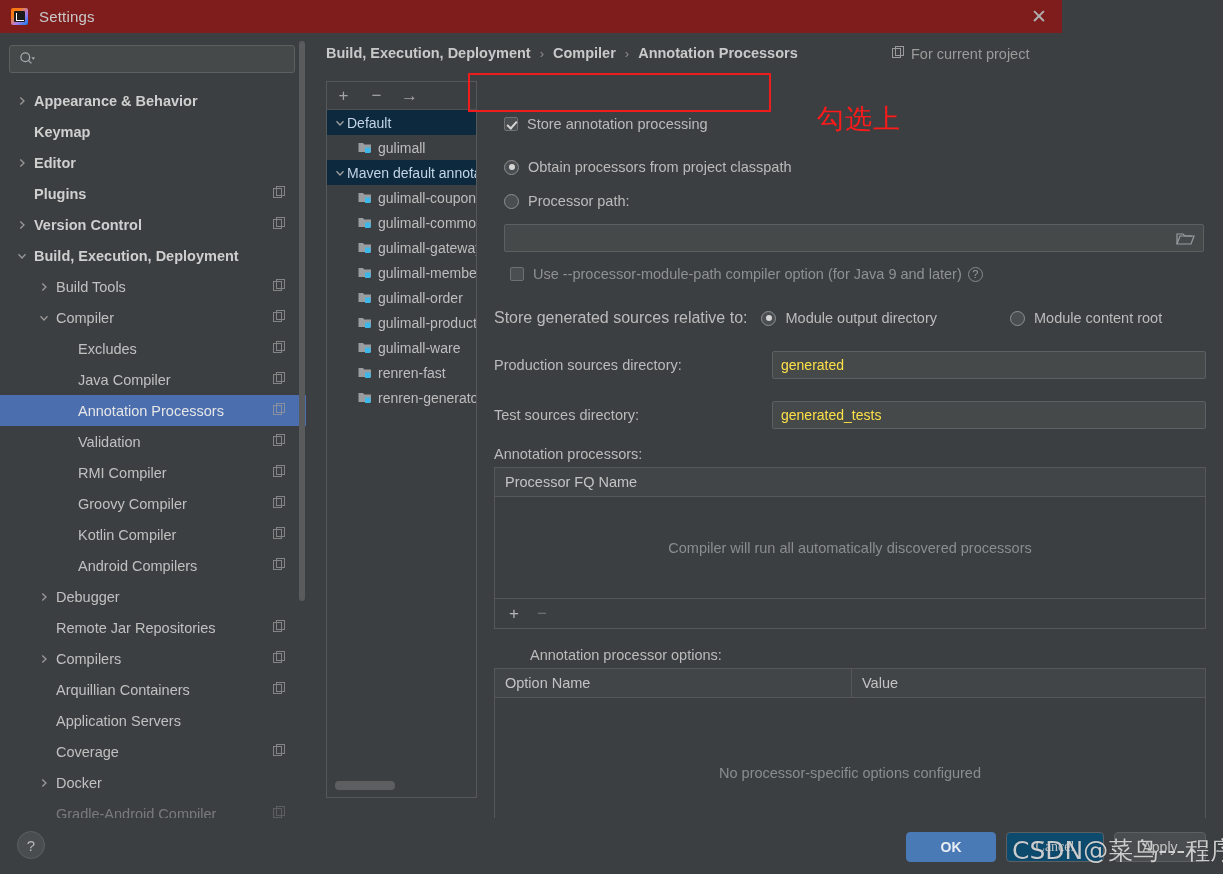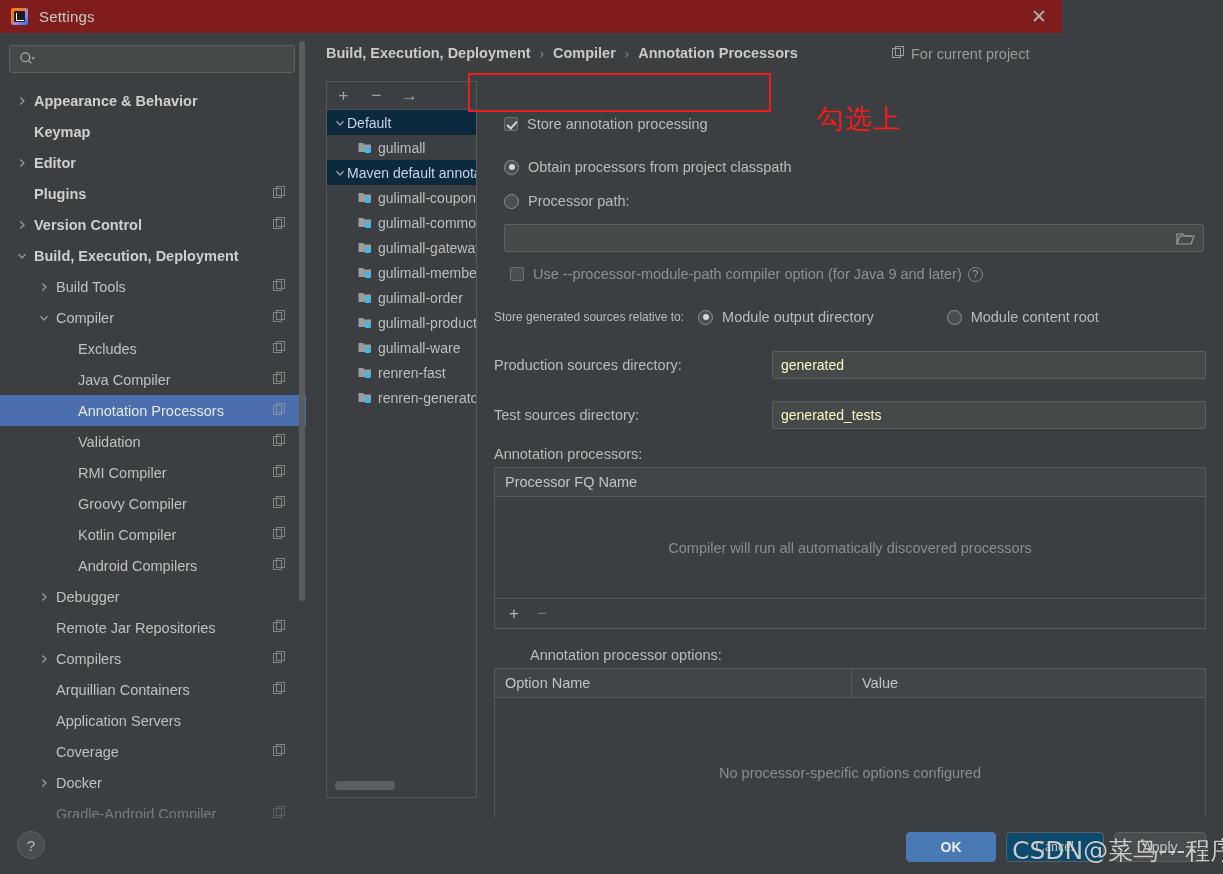--- a/index.html
+++ b/index.html
@@ -175,30 +175,30 @@
   .folder-btn { margin-right: 8px; cursor: pointer; display: flex; }
 
   .r-modpath { position: absolute; left: 24px; top: 185px; }
   .help-icon {
     width: 15px; height: 15px; border: 1px solid #888b8e; border-radius: 50%;
     color: #9a9d9f; font-size: 11px; display: inline-flex;
     align-items: center; justify-content: center; margin-left: 6px; cursor: pointer;
   }
 
   .r-store { position: absolute; left: 8px; top: 228px; width: 712px; }
-  .store-lbl { font-size: 12px; color: #bbb; }
+  .store-lbl { font-size: 16px; color: #bbb; }
   .store-opt { display: flex; align-items: center; }
 
   .fieldrow { position: absolute; left: 8px; width: 712px; display: flex; align-items: center; }
   .fr-prod { top: 270px; }
   .fr-test { top: 320px; }
   .fieldrow .flabel { font-size: 14.5px; color: #bbb; width: 278px; flex: 0 0 278px; }
   .textfield {
     flex: 1; height: 28px; background: #45494a; border: 1px solid #5d6063;
-    border-radius: 2px; color: #fef9c3; font-size: 14px;
+    border-radius: 2px; color: #fde047; font-size: 14px;
     font-family: inherit; padding: 0 8px; outline: none;
   }
 
   .section-title {
     position: absolute; left: 8px; font-size: 14.5px; color: #bbbbbb;
   }
   .st-proc { top: 365px; }
   .st-opts { top: 566px; margin-left: 36px; }
 
   .tbox {

